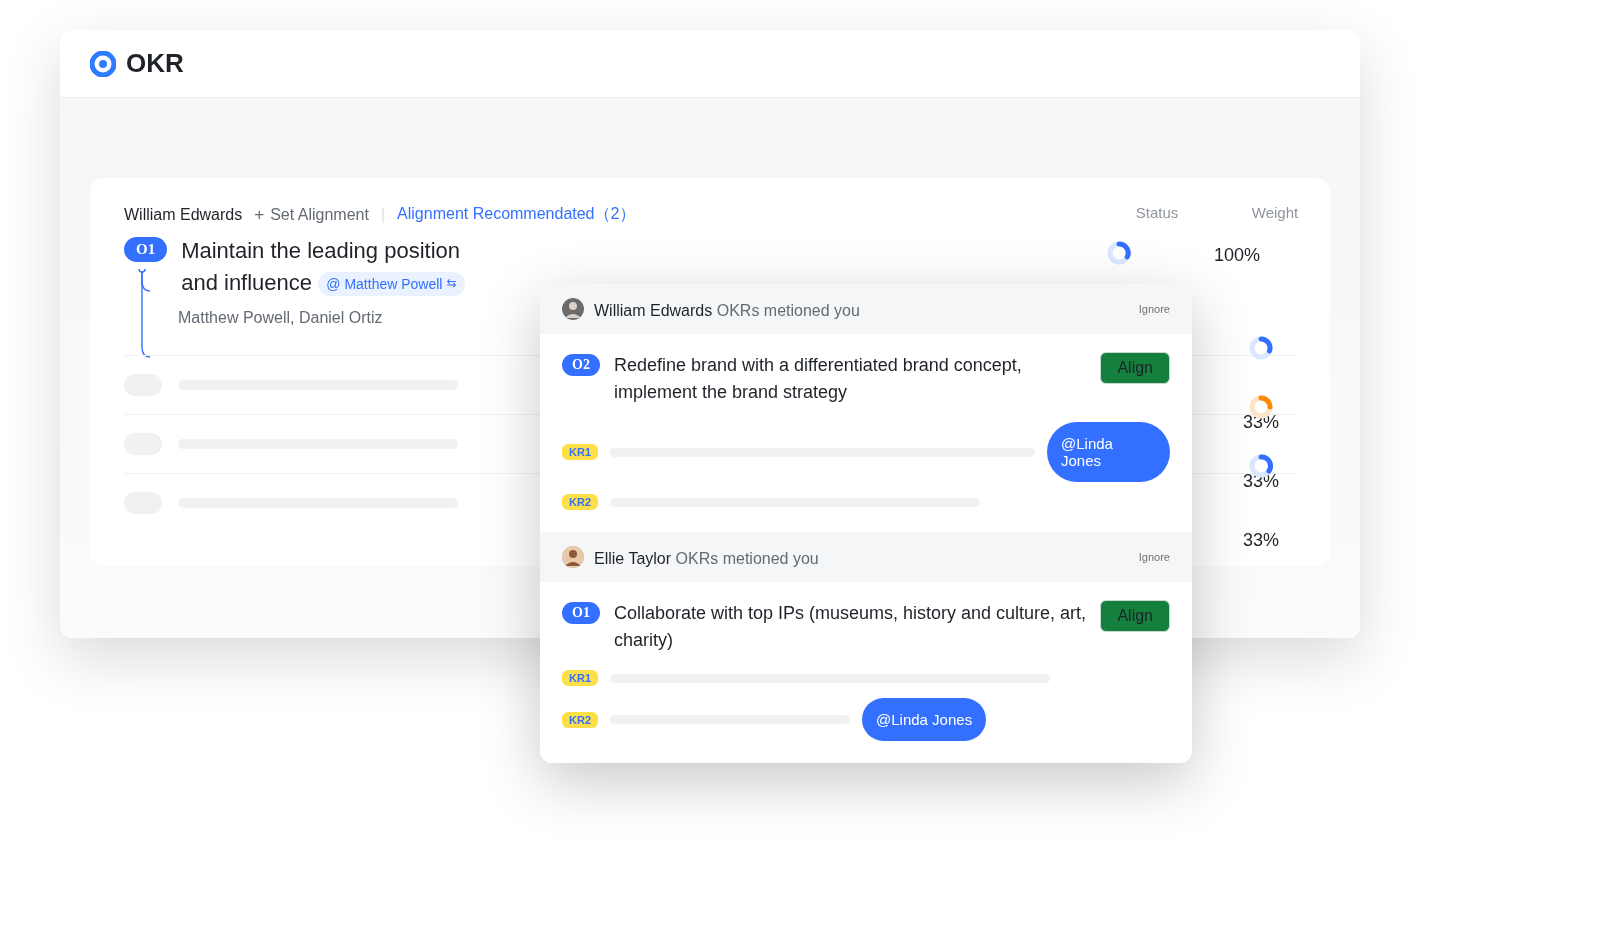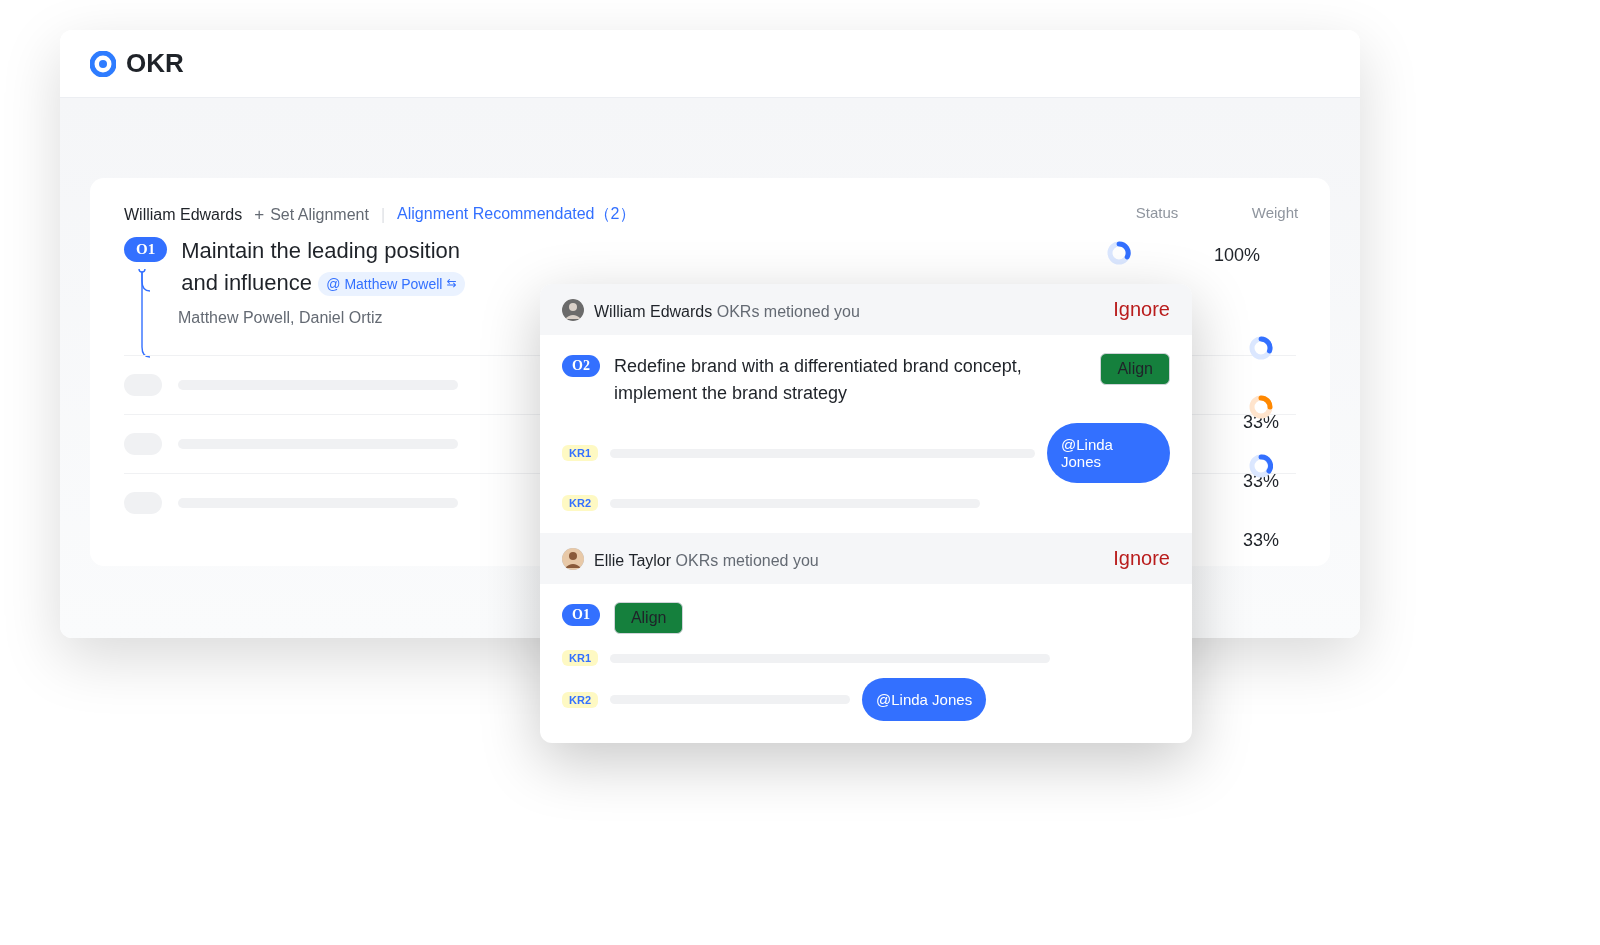--- a/index.html
+++ b/index.html
@@ -144,35 +144,35 @@
     background: #f5f6f8;
     padding: 14px 22px;
   }
   .pop-hdr-left { display: flex; align-items: flex-end; gap: 10px; color: #646a73; font-size: 16px; }
   .pop-hdr-left .strong { color: #1f2329; font-weight: 500; }
   .avatar {
     width: 22px; height: 22px; border-radius: 50%;
     background: #bbb; display: inline-flex; align-items: center; justify-content: center;
     font-size: 12px; color: #fff; overflow: hidden;
   }
-  .ignore { color: #b91c1c; font-size: 20px; cursor: pointer; margin-left: 21px; }
+  .ignore { color: #737373; font-size: 11px; cursor: pointer; margin-left: 21px; }
   .pop-body { padding: 18px 22px 22px 22px; }
   .pop-okr-row { display: flex; align-items: flex-start; gap: 14px; }
   .pop-okr-row .o-title2 {
     font-size: 18px; color: #1f2329; line-height: 1.5; flex: 1;
   }
   .align-btn {
     border: 1px solid #d0d3d9; background: #15803d; color: #1f2329;
     border-radius: 6px; padding: 6px 16px; font-size: 16px; cursor: pointer;
     flex-shrink: 0;
   }
   .pop-kr-list { margin-top: 16px; display: flex; flex-direction: column; gap: 12px; }
   .pop-kr-row { display: flex; align-items: center; gap: 12px; }
   .kr-badge {
-    background: #fef9c3; color: #3370ff;
+    background: #fde047; color: #3370ff;
     border-radius: 6px; padding: 2px 7px; font-size: 11px; font-weight: 600;
   }
   .pop-kr-bar {
     height: 9px; background: #f0f1f3; border-radius: 999px;
   }
   .mention-pill {
     background: #3370ff; color: #fff;
     border-radius: 999px;
     padding: 13px 14px; font-size: 15px;
   }
@@ -330,20 +330,21 @@
                 <path d="M3 20 Q11 12 19 20" fill="#8a5a3a"></path>
               </svg>
           </span>
           <span><span class="strong">Ellie Taylor</span> <span>OKRs metioned you</span></span>
         </div>
         <span class="ignore">Ignore</span>
       </div>
       <div class="pop-body">
         <div class="pop-okr-row">
           <span class="o-badge" style="font-size:14px;padding:3px 10px;">O1</span>
+          <div class="o-title2">Collaborate with top IPs (museums, history and culture, art, charity)</div>
           <button class="align-btn">Align</button>
         </div>
         <div class="pop-kr-list">
           <div class="pop-kr-row">
             <span class="kr-badge">KR1</span>
             <span class="pop-kr-bar" style="width:440px;"></span>
           </div>
           <div class="pop-kr-row">
             <span class="kr-badge">KR2</span>
             <span class="pop-kr-bar" style="width:240px;"></span>

